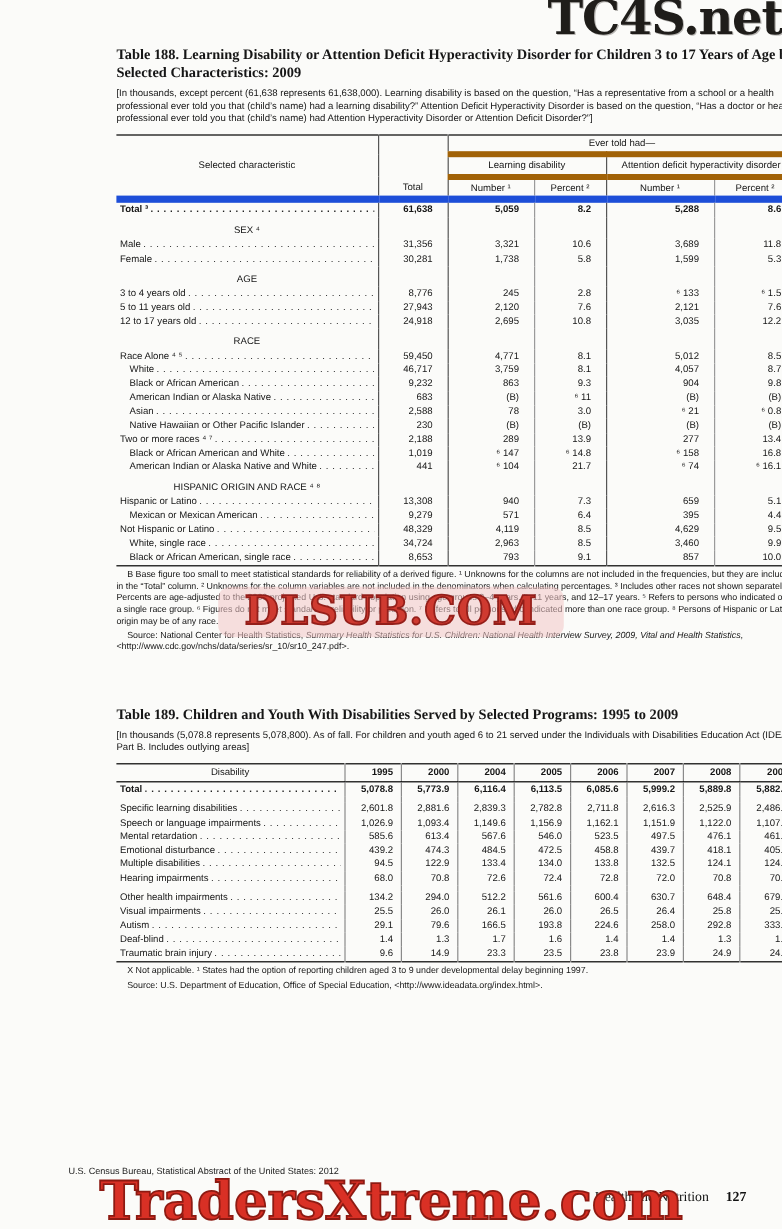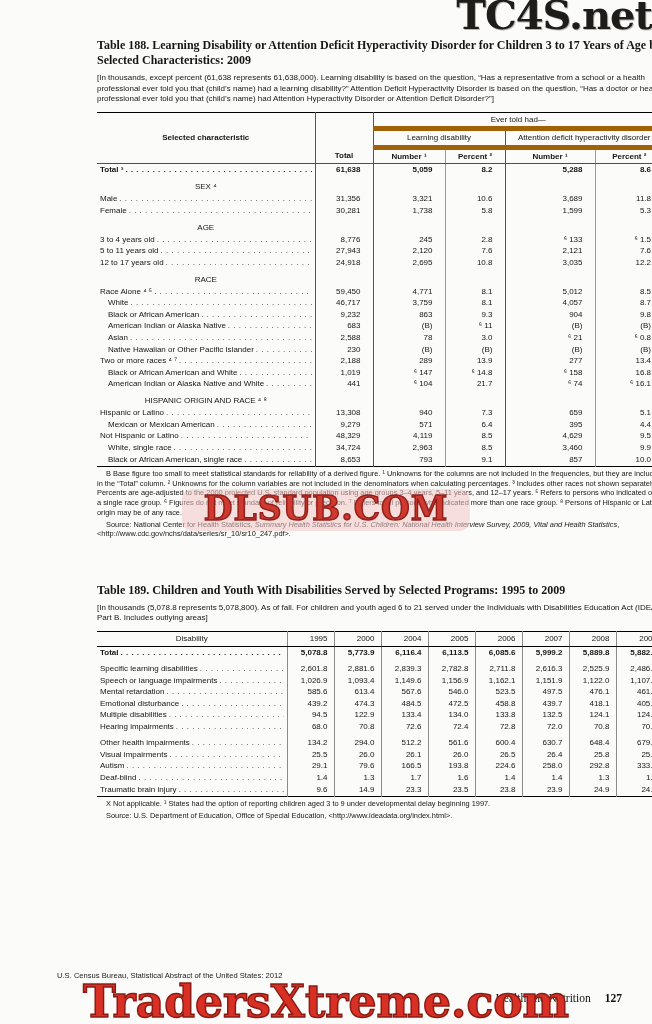--- a/index.html
+++ b/index.html
@@ -12,38 +12,38 @@
   .content { position:absolute; left:57px; top:38px; width:566px;margin-left:40px; }
   .title {
     font-family:"Liberation Serif", serif; font-weight:bold;
     font-size:12px; line-height:1.25; margin:0 0 5px 0;
   }
   .note { font-size:8px; line-height:1.32; margin:0 0 7px 0; }
   table { border-collapse:collapse; table-layout:fixed; width:100%; font-size:8px; }
   th { font-weight:normal; }
   .t188, .t189 { border-top:1.5px solid #000; border-bottom:1px solid #000; }
   .t188 thead th { text-align:center; vertical-align:middle; padding:2px 2px; line-height:1.2; }
-  .hb { border-bottom:1px solid #1d4ed8;font-weight:bold; }
+  .hb { border-bottom:6px solid #1d4ed8; }
   .gb { border-bottom:5px solid #a16207; }
   td { padding:0.5px 3px; line-height:1.32; vertical-align:bottom; }
   td.val { text-align:right; padding-right:12px; white-space:nowrap; }
   .t189 td.val { padding-right:6px; }
   .stub .leader { display:flex; align-items:center; }
   .leader.ind { padding-left:8px; }
   .lbl { white-space:nowrap; }
   .dots { flex:1 1 auto; overflow:hidden; white-space:nowrap; margin-left:2px; color:#222; }
   .dots::before { content:". . . . . . . . . . . . . . . . . . . . . . . . . . . . . . . . . . . . . . . . . . . . . . . . . . . . . . . . . . . ."; letter-spacing:0.5px; }
   td.section { text-align:center; padding-top:6px; padding-bottom:1px; }
   td.spacer { height:5px; line-height:4px; font-size:4px; }
   tr.bold, tr.bold td { font-weight:bold; }
   .t188 .c0, .t188 .c1, .t188 .c3 { border-right:1px solid #555; }
   .t188 .c2, .t188 .c4 { border-right:1px solid #9a9a9a; }
   .t189 .c0, .t189 .c1, .t189 .c2, .t189 .c3, .t189 .c4, .t189 .c5, .t189 .c6, .t189 .c7 { border-right:1px solid #8a8a8a; }
   .t189 thead th { border-bottom:1px solid #000; padding:2px; line-height:1.25; }
-  .t189 thead .yr { font-weight:normal; text-align:right; padding-right:6px; }
+  .t189 thead .yr { font-weight:bold; text-align:right; padding-right:6px; }
   .t189 thead .dis-h { text-align:center; }
   .fn { font-size:7.4px; line-height:1.3; margin:2.5px 0 0 0; text-indent:9px; }
   .sec2 { margin-top:44px; }
   .wm-top {
     position:absolute; top:-9px; right:0; z-index:6;
     font-family:"DejaVu Serif", serif; font-weight:bold; font-size:40px;
     color:#1f1d1a; letter-spacing:-1px; text-shadow:1px 1px 0 rgba(60,55,50,0.35);
   }
   .wm-mid {
     position:absolute; top:489px; left:50%; transform:translateX(-50%); z-index:6;

